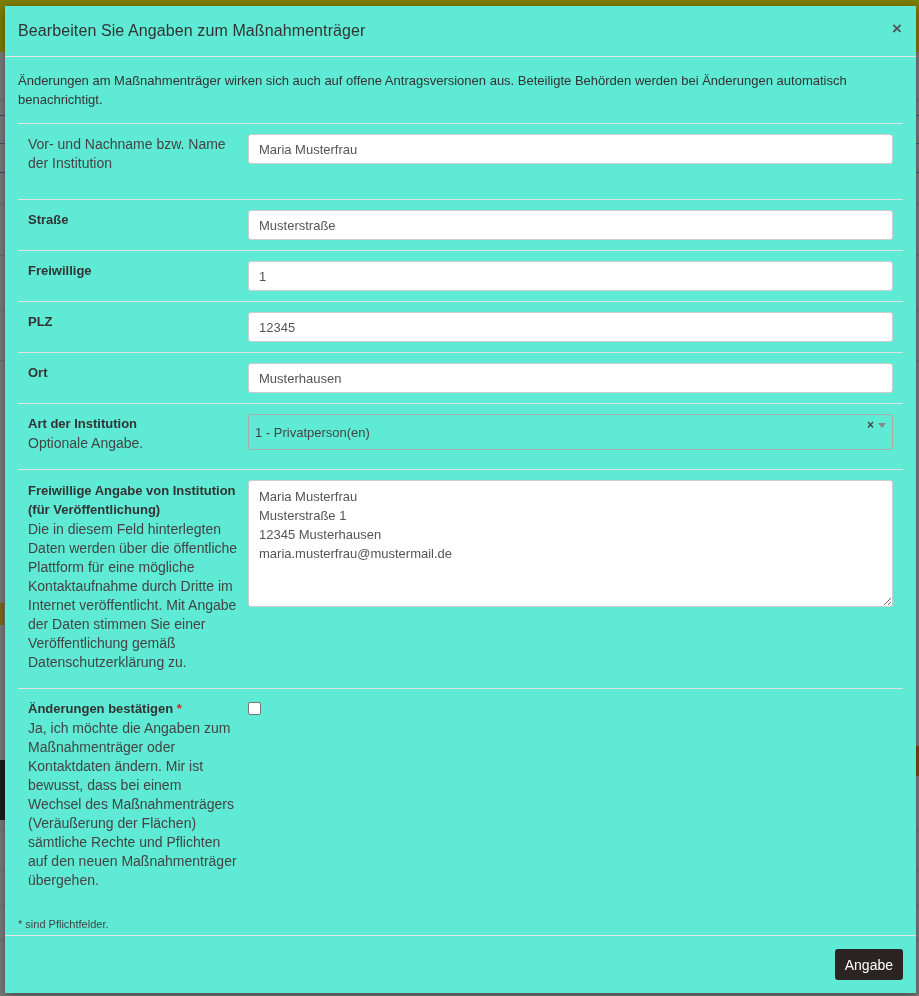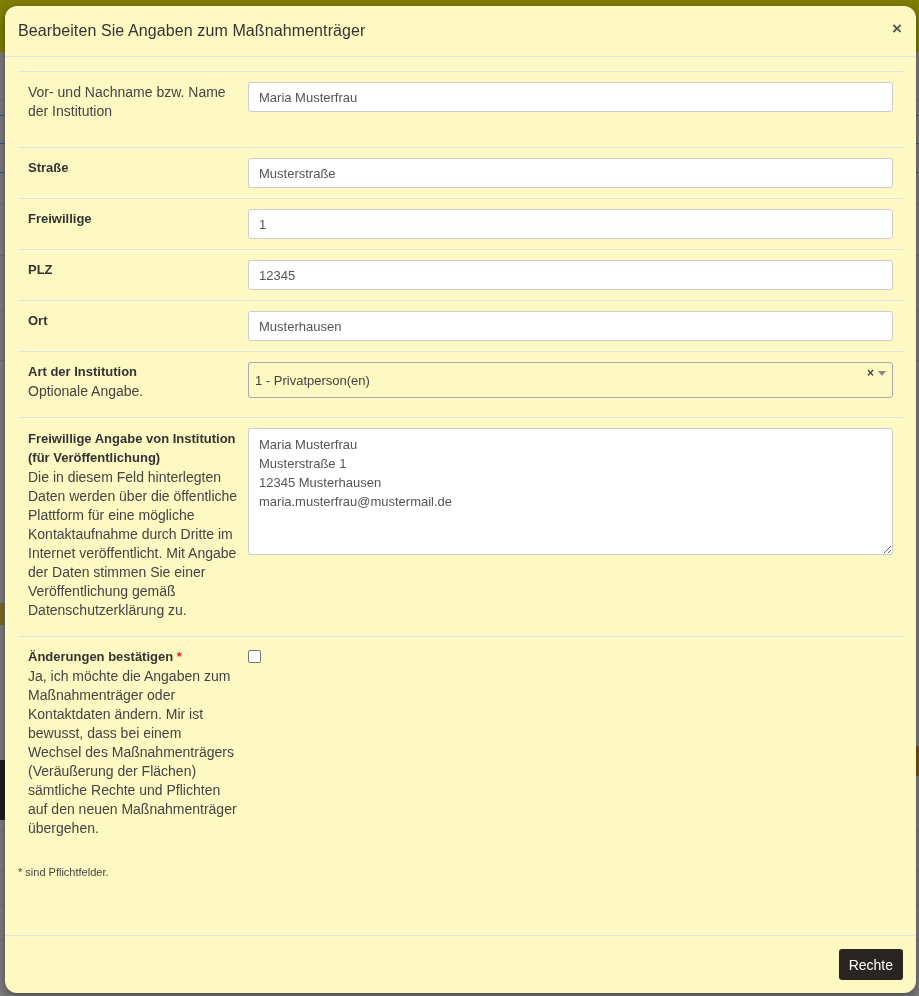--- a/index.html
+++ b/index.html
@@ -15,21 +15,21 @@
     .bg-page { position: absolute; left: 0; top: 52px; width: 919px; height: 944px; background: #7b7b7b; }
     .bg-line { position: absolute; left: 0; width: 919px; height: 1px; background: #6e6e6e; }
     .bg-line.blue { background: #3d5572; }
     .bg-accent { position: absolute; left: 905px; top: 746px; width: 14px; height: 30px; background: #7a4a16; }
     .bg-accent-left { position: absolute; left: 0; top: 603px; width: 4px; height: 22px; background: #7d6a1a; }
     .bg-accent-left2 { position: absolute; left: 0; top: 760px; width: 5px; height: 60px; background: #1e1e1e; }
 
     
     .modal {
       position: absolute; left: 5px; top: 6px; width: 911px; height: 987px;
-      background: #fef9c3; border-radius: 12px;
+      background: #5eead4; border-radius: 0;
       box-shadow: 0 3px 9px rgba(0,0,0,0.4);
     }
     .modal-header {
       height: 51px; border-bottom: 1px solid #e5e5e5;
       display: flex; align-items: center; padding: 0 13px;
       position: relative;
     }
     .modal-title { font-size: 16px; color: #333; font-weight: normal; letter-spacing: 0.1px; }
     .close-btn {
       position: absolute; right: 14px; top: 14px; font-size: 17px; font-weight: bold;
@@ -104,20 +104,21 @@
 <div class="bg-accent-left"></div>
 <div class="bg-accent-left2"></div>
 
 <div class="modal">
   <div class="modal-header">
     <h4 class="modal-title">Bearbeiten Sie Angaben zum Maßnahmenträger</h4>
     <span class="close-btn">×</span>
   </div>
 
   <div class="modal-body">
+    <p class="intro">Änderungen am Maßnahmenträger wirken sich auch auf offene Antragsversionen aus. Beteiligte Behörden werden bei Änderungen automatisch benachrichtigt.</p>
 
     <div class="form-row" style="padding-bottom:26px;">
       <div class="form-label-col">
         <div class="field-help">Vor- und Nachname bzw. Name der Institution</div>
       </div>
       <div class="form-input-col">
         <input class="text-input" type="text" value="Maria Musterfrau" style="">
       </div>
     </div>
 
@@ -194,15 +195,15 @@
       </div>
       <div class="form-input-col">
         <span class="checkbox"></span>
       </div>
     </div>
 
     <p class="footnote">* sind Pflichtfelder.</p>
   </div>
 
   <div class="modal-footer">
-    <button class="btn-next">Rechte</button>
+    <button class="btn-next">Angabe</button>
   </div>
 </div>
 
 </body></html>

